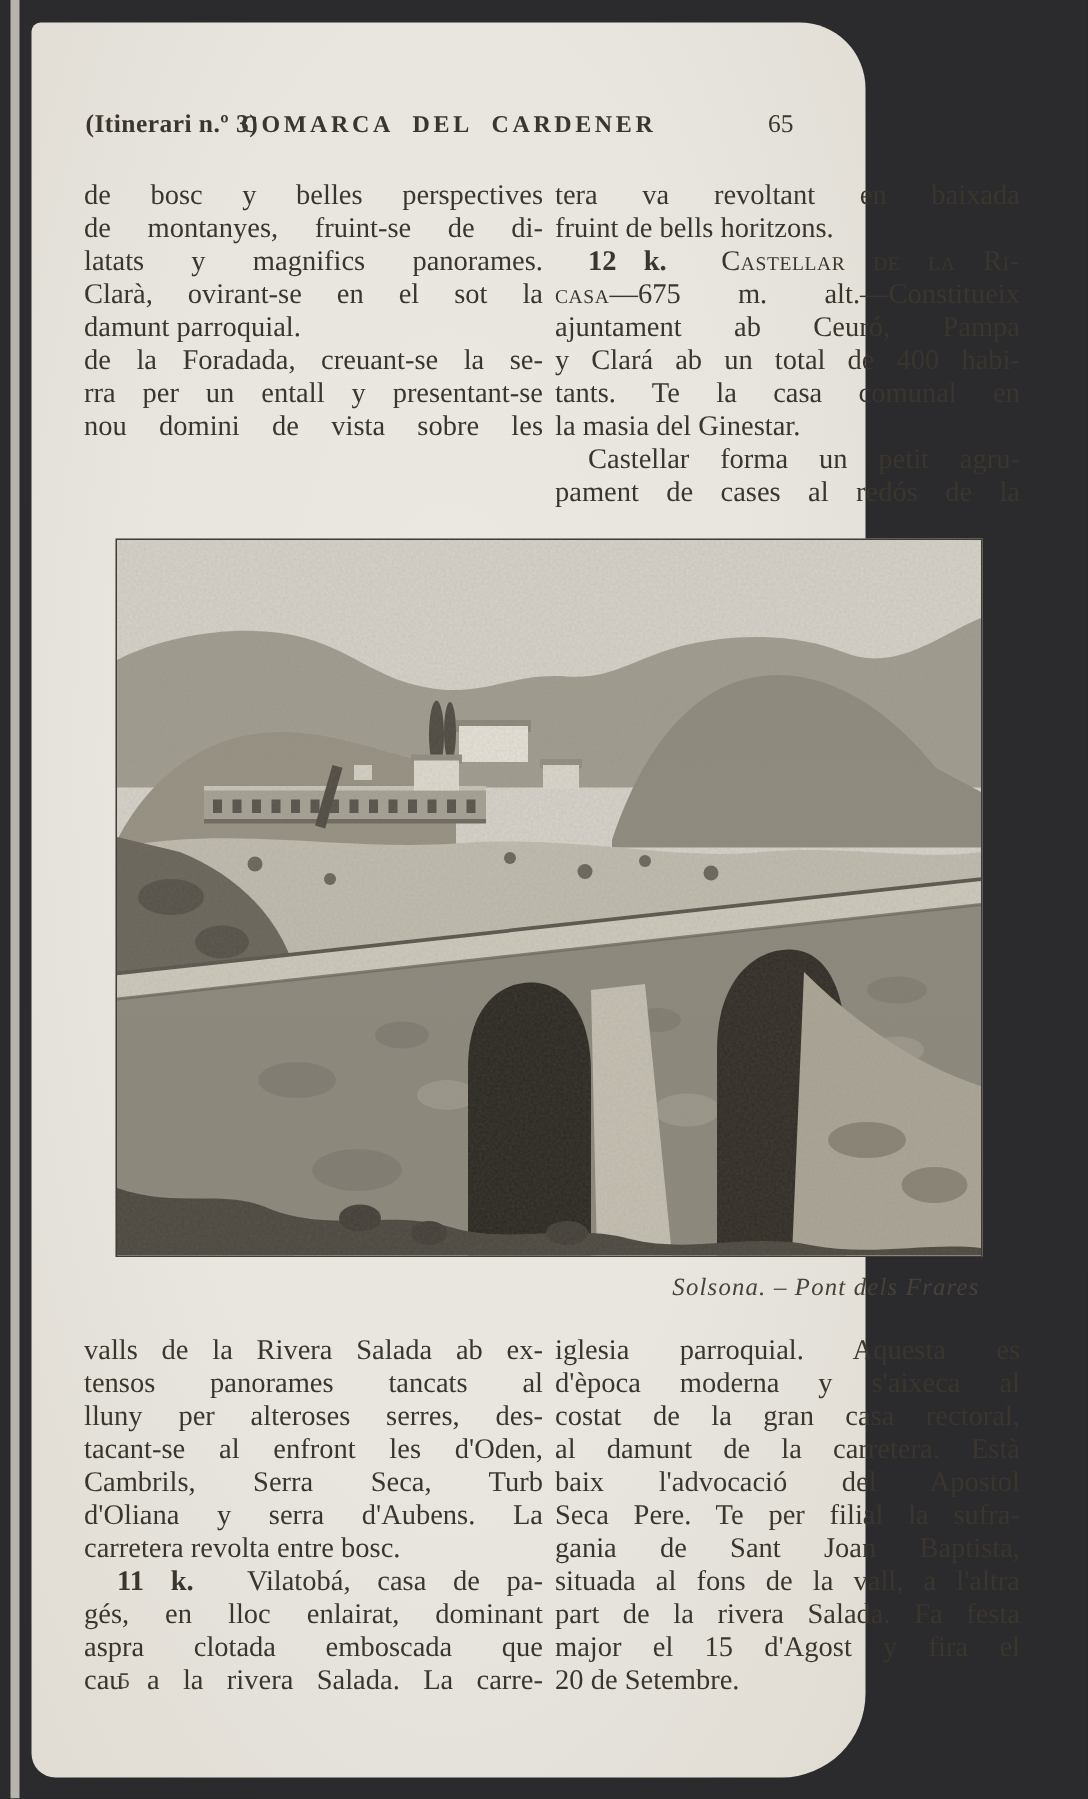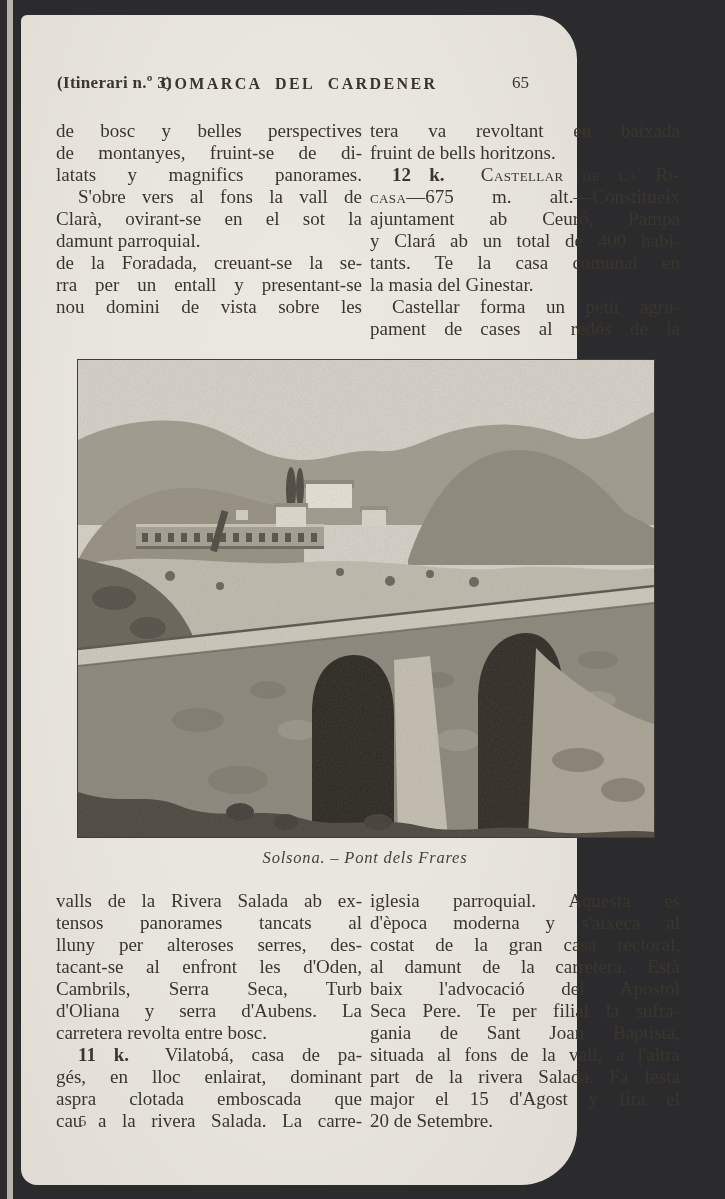--- a/index.html
+++ b/index.html
@@ -23,21 +23,21 @@
   .col-br{left:349px;top:875px;width:310px;}
   .tline{text-align:justify;text-align-last:justify;text-justify:inter-word;}
   .tline.lastline{text-align-last:left;}
   .tline.indent{padding-left:22px;}
   .b{font-weight:bold;}
   .sc{font-variant:small-caps;letter-spacing:.4px;}
   
   .figure{position:absolute;left:56px;top:344px;width:576px;height:477px;
     border:1.5px solid #403d36;box-sizing:content-box;background:#d7d3ca;}
   .figure svg{display:block;width:576px;height:477px;}
-  .caption{position:absolute;left:56px;top:833px;width:576px;text-align:center;
+  .caption{position:absolute;left:56px;top:833px;width:576px;text-align:right;
     font-style:italic;font-size:16.5px;letter-spacing:.8px;color:#46423a;}
   .footer-sig{position:absolute;left:58px;top:1098px;font-size:15px;color:#4a463e;}
 </style>
 </head>
 <body>
 
 <div class="scan">
   <div class="page-stack-edge"></div>
 
   <div class="page">
@@ -45,21 +45,20 @@
     <div class="hdr">
       <span class="hdr-left">(Itinerari n.º 3)</span>
       <span class="hdr-center">COMARCA DEL CARDENER</span>
       <span class="hdr-right">65</span>
     </div>
 
     <div class="col col-tl">
         <div class="tline"><span>de bosc y belles perspectives</span></div>
         <div class="tline"><span>de montanyes, fruint-se de di-</span></div>
         <div class="tline"><span>latats y magnifics panorames.</span></div>
-        <div class="tline indent"><span>S'obre vers al fons la vall de</span></div>
         <div class="tline"><span>Clarà, ovirant-se en el sot la</span></div>
         <div class="tline lastline"><span>damunt parroquial.</span></div>
         <div class="tline"><span>de la Foradada, creuant-se la se-</span></div>
         <div class="tline"><span>rra per un entall y presentant-se</span></div>
         <div class="tline"><span>nou domini de vista sobre les</span></div>
       </div>
     <div class="col col-tr">
         <div class="tline"><span>tera va revoltant en baixada</span></div>
         <div class="tline lastline"><span>fruint de bells horitzons.</span></div>
         <div class="tline indent"><span class="b">12 k.</span><span>&nbsp;&nbsp;</span><span class="sc">Castellar de la Ri-</span></div>

